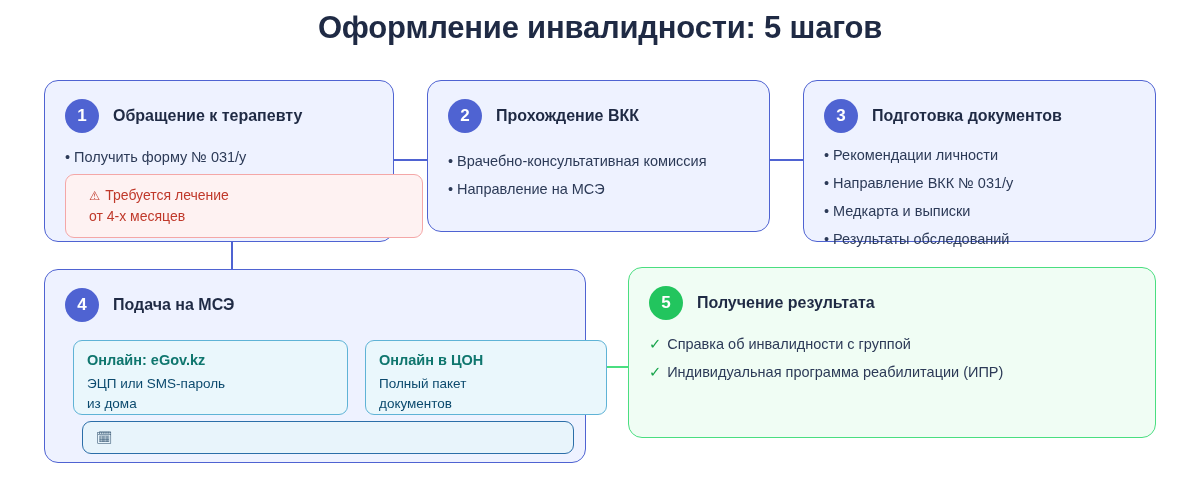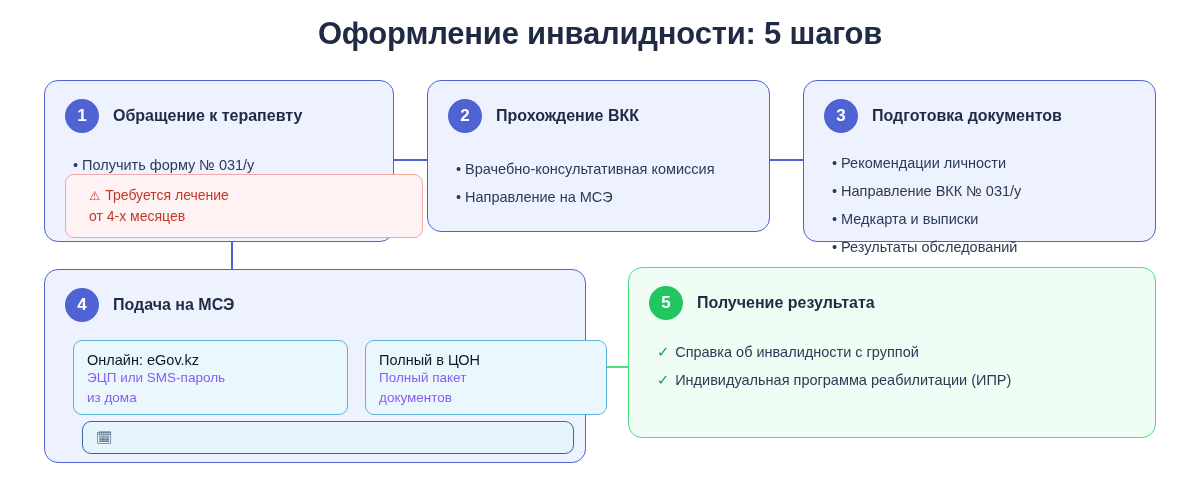--- a/index.html
+++ b/index.html
@@ -11,21 +11,21 @@
     height: 496px;
     background: #ffffff;
     font-family: "Liberation Sans", sans-serif;
     color: #1f2a44;
     position: relative;
     overflow: hidden;
   }
   .page-title {
     position: absolute;
     left: 0;
-    top: 16px;
+    top: 10px;
     width: 1200px;
     text-align: center;
     font-size: 31px;
     font-weight: bold;
     color: #1f2a44;
     letter-spacing: -0.2px;
   }
 
   
   .card {
@@ -62,21 +62,21 @@
   .badge.blue { background: #4f63d2; }
   .badge.green { background: #22c55e; }
 
   .card-title {
     font-size: 16px;
     font-weight: bold;
     color: #1f2a44;
   }
 
   .bullets {
-    margin: 8px;
+    margin: 0;
     padding: 0;
     list-style: none;
   }
   .bullets li {
     font-size: 14.5px;
     color: #2c3a57;
     line-height: 1.45;
     margin-bottom: 7px;
   }
   .bullets li .dot { margin-right: 4px; }
@@ -97,26 +97,27 @@
   
   .subbox {
     border: 1.3px solid #5fb3d6;
     background: #eaf7fc;
     border-radius: 9px;
     box-sizing: border-box;
     padding: 11px 13px;
   }
   .subbox .sub-title {
     font-size: 14.5px;
-    font-weight: normal;
-    color: #0f172a;
+    font-weight: bold;
+    color: #0f766e;
+    margin-bottom: 6px;
   }
   .subbox .sub-text {
     font-size: 13.5px;
-    color: #8b5cf6;
+    color: #0c4a6e;
     line-height: 1.5;
   }
 
   .note-bar {
     position: absolute;
     border: 1.4px solid #2b6ea8;
     background: #e8f4fb;
     border-radius: 9px;
     box-sizing: border-box;
     display: flex;
@@ -203,21 +204,21 @@
     <div class="card-title">Подача на МСЭ</div>
   </div>
 
   <div class="subbox" style="position:absolute; left:28px; top:70px; width:275px; height:75px;">
     <div class="sub-title">Онлайн: eGov.kz</div>
     <div class="sub-text">ЭЦП или SMS-пароль</div>
     <div class="sub-text">из дома</div>
   </div>
 
   <div class="subbox" style="position:absolute; left:320px; top:70px; width:242px; height:75px;">
-    <div class="sub-title">Полный в ЦОН</div>
+    <div class="sub-title">Онлайн в ЦОН</div>
     <div class="sub-text">Полный пакет</div>
     <div class="sub-text">документов</div>
   </div>
 </div>
 
 <div class="note-bar" style="left:82px; top:421px; width:492px; height:33px;">
   <span class="note-icon">🗓</span>
 </div>
 
 <div class="card green" style="left:628px; top:267px; width:528px; height:171px;">

